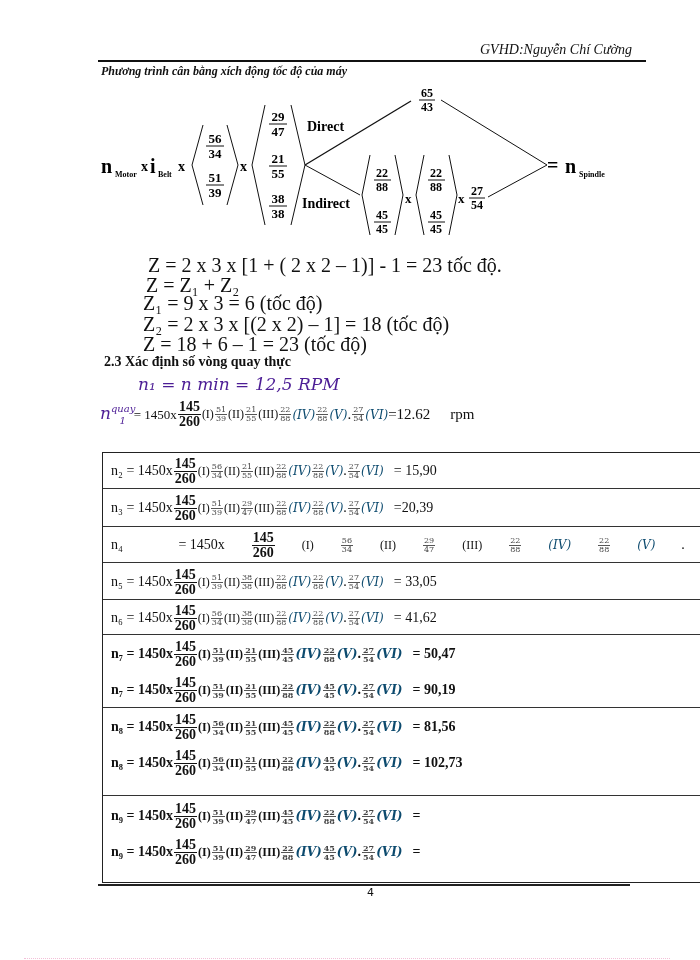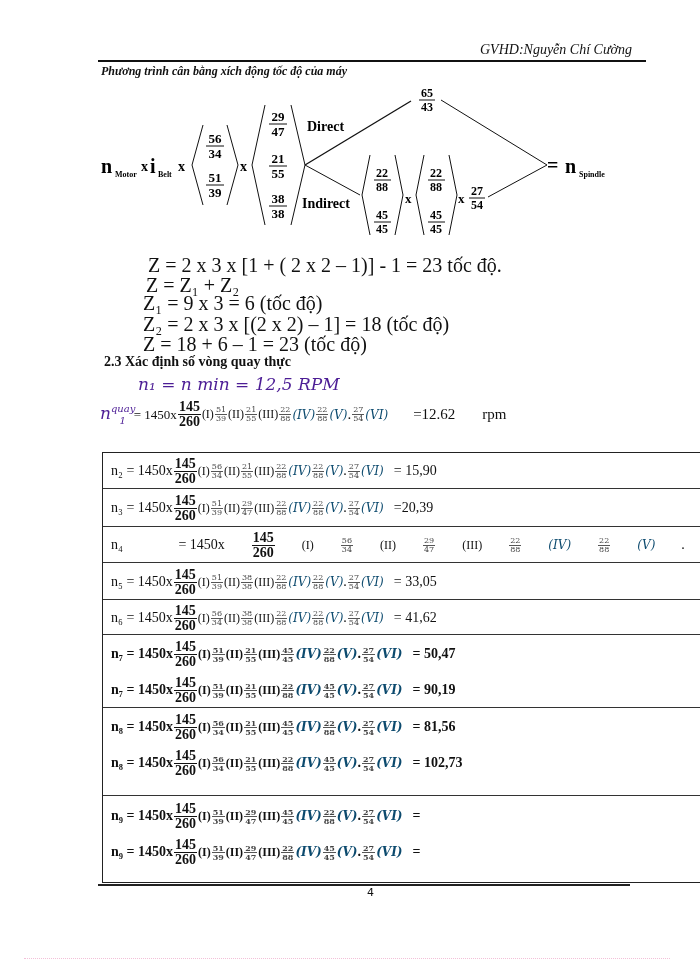--- a/index.html
+++ b/index.html
@@ -155,22 +155,22 @@
   <span class="frac small">
       <span class="num">22</span>
       <span>88</span>
     </span>
   <span class="romi">(V)</span>.
   <span class="frac small">
       <span class="num">27</span>
       <span>54</span>
     </span>
   <span class="romi">(VI)</span>
-  <span style="margin-left:25px">=12.62</span>
-  <span style="margin-left:27px">rpm</span>
+  <span style="margin-left:0">=12.62</span>
+  <span style="margin-left:20px">rpm</span>
 </div>
 
 <div class="abs table" id="speed-table">
   <div class="row" style="top:0;height:36px"></div>
   <div class="row" style="top:36px;height:38px"></div>
   <div class="row" style="top:74px;height:36px"></div>
   <div class="row" style="top:110px;height:37px"></div>
   <div class="row" style="top:147px;height:35px"></div>
   <div class="row" style="top:182px;height:73px"></div>
   <div class="row" style="top:255px;height:88px"></div>

